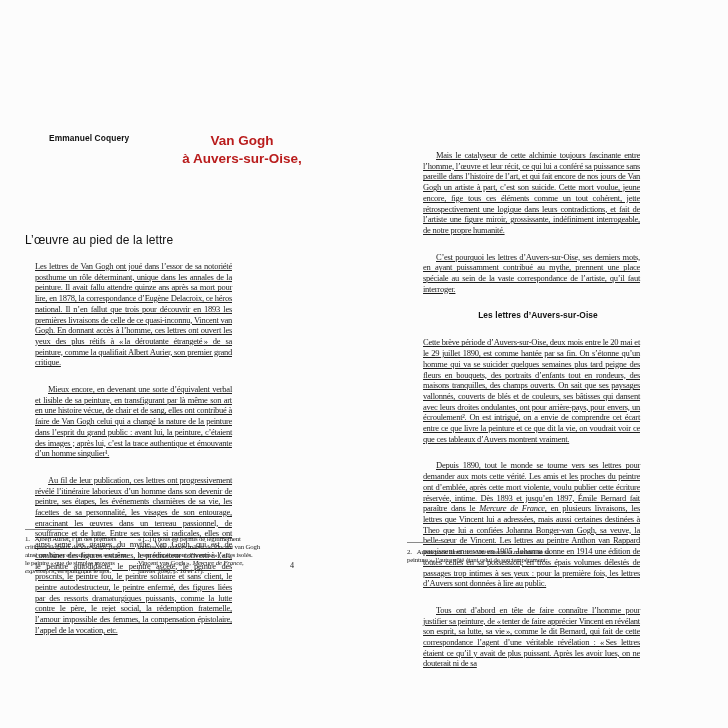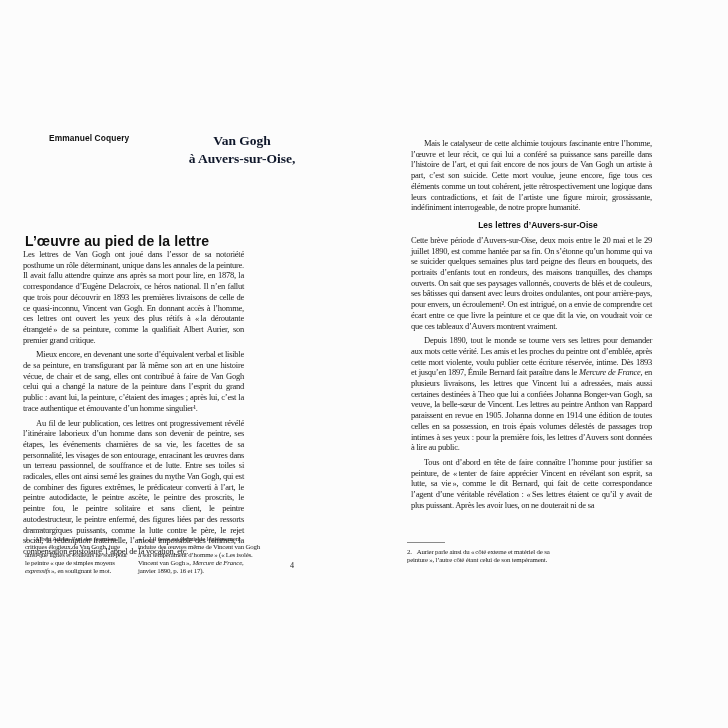--- a/index.html
+++ b/index.html
@@ -17,41 +17,41 @@
   .author {
     left:25px; top:133px;
     font-family:"Liberation Sans","DejaVu Sans",sans-serif;
     font-weight:bold; font-size:8.4px; letter-spacing:0.1px;
     color:#111;
     padding-left:24px;
   }
   .title {
     left:158px; top:132px; width:168px;
     text-align:center;
-    font-family:Liberation Serif, serif;
+    font-family:Liberation Sans, sans-serif;
     font-weight:bold; font-size:13.5px; line-height:17.5px;
-    color:#0f172a;
+    color:#b91c1c;
   }
 
   
   .sec-heading {
     font-family:"Liberation Sans","DejaVu Sans",sans-serif;
-    font-weight:bold; font-size:14px; letter-spacing:0.1px;
+    font-weight:normal; font-size:12px; letter-spacing:0.1px;
     color:#111;
     text-align:center;
   }
   .left-heading { left:25px; top:233px; }
 
   
   .body-col {
     font-size:8.5px; line-height:10.7px; letter-spacing:-0.25px;
     text-align:justify;
     hyphens:auto; -webkit-hyphens:auto;
   }
-  .body-col p { margin:4px; }
+  .body-col p { margin:16px;text-decoration:underline; }
   p.indent { text-indent:13px; }
   .left-body  { left:19px;  top:245px; width:229px; }
   .right-body { left:407px; top:134px; width:249px; }
   .right-heading {
     font-family:"Liberation Sans","DejaVu Sans",sans-serif;
     font-weight:bold; font-size:8.4px; line-height:11px; letter-spacing:0.1px;
     color:#111;
     margin:7px 0 3px 13px !important;
     text-align:center; text-indent:0;
   }
@@ -103,20 +103,21 @@
     </div>
     <div class="fn-col2">
       <span>« [...] il nous est permis de légitimement induire des œuvres même de Vincent van Gogh à son tempérament d’homme » (« Les isolés. Vincent van Gogh », </span><i>Mercure de France</i><span>, janvier 1890, p. 16 et 17).</span>
     </div>
   </div>
 
   <div class="abs pagenum">4</div>
 
   <div class="abs body-col right-body">
     <p class="indent">Mais le catalyseur de cette alchimie toujours fascinante entre l’homme, l’œuvre et leur récit, ce qui lui a conféré sa puissance sans pareille dans l’histoire de l’art, et qui fait encore de nos jours de Van Gogh un artiste à part, c’est son suicide. Cette mort voulue, jeune encore, fige tous ces éléments comme un tout cohérent, jette rétrospectivement une logique dans leurs contradictions, et fait de l’artiste une figure miroir, grossissante, indéfiniment interrogeable, de notre propre humanité.</p>
+    <p class="indent">C’est pourquoi les lettres d’Auvers-sur-Oise, ses derniers mots, en ayant puissamment contribué au mythe, prennent une place spéciale au sein de la vaste correspondance de l’artiste, qu’il faut interroger.</p>
     <h3 class="right-heading">Les lettres d’Auvers-sur-Oise</h3>
     <p class="noindent">Cette brève période d’Auvers-sur-Oise, deux mois entre le 20 mai et le 29 juillet 1890, est comme hantée par sa fin. On s’étonne qu’un homme qui va se suicider quelques semaines plus tard peigne des fleurs en bouquets, des portraits d’enfants tout en rondeurs, des maisons tranquilles, des champs ouverts. On sait que ses paysages vallonnés, couverts de blés et de couleurs, ses bâtisses qui dansent avec leurs droites ondulantes, ont pour arrière-pays, pour envers, un écroulement². On est intrigué, on a envie de comprendre cet écart entre ce que livre la peinture et ce que dit la vie, on voudrait voir ce que ces tableaux d’Auvers montrent vraiment.</p>
     <p class="indent">
       <span>Depuis 1890, tout le monde se tourne vers ses lettres pour demander aux mots cette vérité. Les amis et les proches du peintre ont d’emblée, après cette mort violente, voulu publier cette écriture réservée, intime. Dès 1893 et jusqu’en 1897, Émile Bernard fait paraître dans le </span><i>Mercure de France</i><span>, en plusieurs livraisons, les lettres que Vincent lui a adressées, mais aussi certaines destinées à Theo que lui a confiées Johanna Bonger-van Gogh, sa veuve, la belle-sœur de Vincent. Les lettres au peintre Anthon van Rappard paraissent en revue en 1905. Johanna donne en 1914 une édition de toutes celles en sa possession, en trois épais volumes délestés de passages trop intimes à ses yeux : pour la première fois, les lettres d’Auvers sont données à lire au public.</span>
     </p>
     <p class="indent">Tous ont d’abord en tête de faire connaître l’homme pour justifier sa peinture, de « tenter de faire apprécier Vincent en révélant son esprit, sa lutte, sa vie », comme le dit Bernard, qui fait de cette correspondance l’agent d’une véritable révélation : « Ses lettres étaient ce qu’il y avait de plus puissant. Après les avoir lues, on ne douterait ni de sa</p>
   </div>
 
   <div class="abs fn-rule rule-right"></div>
 

